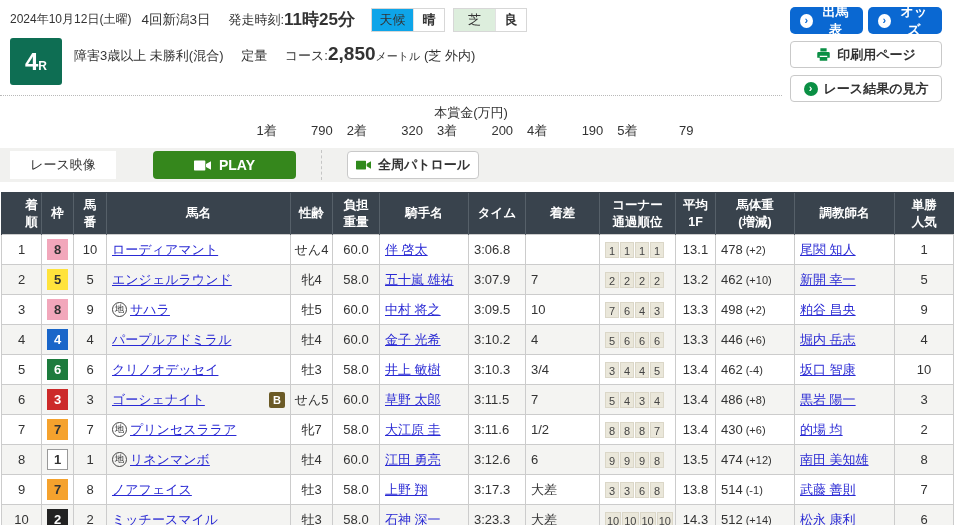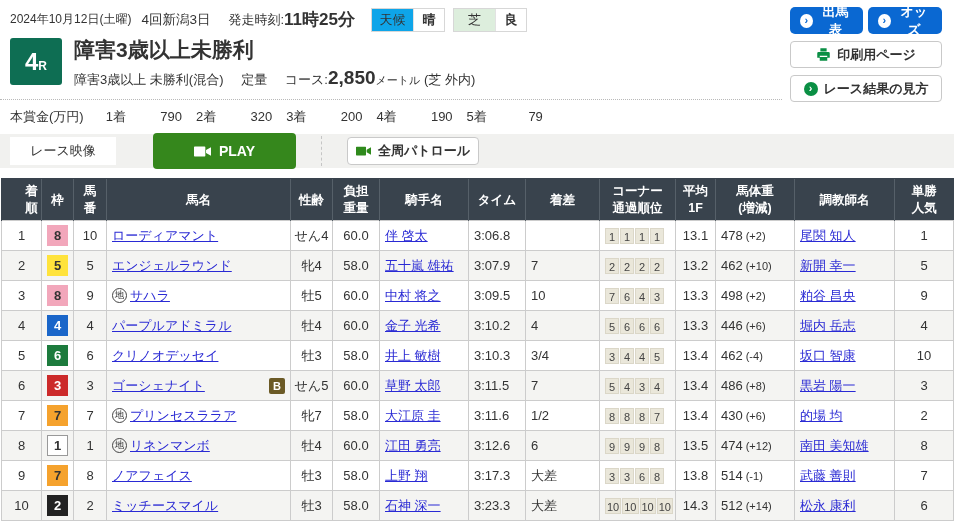--- a/index.html
+++ b/index.html
@@ -52,33 +52,33 @@
   }
   .race-no .suffix { font-size: 12px; margin-top: 8px; }
   .race-titles { margin-left: 12px; }
   .race-title { font-size: 21px; font-weight: bold; color: #333; line-height: 1.15; }
   .race-sub { font-size: 13px; margin-top: 5px; color: #333; }
   .race-sub .sep { display: inline-block; width: 14px; }
   .dist { font-size: 19px; font-weight: bold; }
   .dist-unit { font-size: 11px; }
 
   
-  .prize-row { display: flex; align-items: center; padding: 8px 0 6px 10px; font-size: 13px; }
+  .prize-row { display: flex; align-items: center; padding: 8px 0 6px 10px; font-size: 13px; flex-direction: column; }
   .prize-label { margin-right: 22px; }
   .prize-pair { display: inline-flex; align-items: baseline; margin-right: 14px; }
   .prize-rank { margin-right: 12px; }
   .prize-amount { display: inline-block; width: 44px; text-align: right; }
 
   
   .video-bar { display: flex; align-items: center; background: #f1f1ef; height: 34px; margin-top: 2px; padding-left: 10px; }
   .lbl-video { background: #fff; width: 106px; height: 28px; display: flex; align-items: center; justify-content: center; font-size: 13px; }
   .btn-play {
     display: flex; align-items: center; justify-content: center; gap: 8px;
     color: #fff; font-weight: bold; font-size: 14px; border: none; border-radius: 4px;
-    width: 143px; height: 36px; margin-left: 37px; cursor: pointer;
+    width: 143px; height: 28px; margin-left: 37px; cursor: pointer;
   }
   .vdivider { border-left: 1px dashed #c5c5c5; height: 30px; margin: 0 25px; }
   .btn-patrol {
     display: flex; align-items: center; justify-content: center; gap: 7px;
     background: #fff; border: 1px solid #c9c9c9; border-radius: 4px;
     width: 132px; height: 28px; font-size: 13px; font-weight: bold; color: #333; cursor: pointer;
   }
   .icon-cam-green { color: #2f8a1c; display: inline-flex; }
   .icon-cam-white { color: #fff; display: inline-flex; }
 
@@ -159,21 +159,20 @@
   </button>
 </div>
 
 <div class="race-main">
   <div class="race-head">
     <div class="race-no" style="background: rgb(14, 110, 83);">
       <span>4</span>
         <span class="suffix">R</span>
     </div>
     <div class="race-titles">
-      <div class="race-title">障害3歳以上未勝利</div>
       <div class="race-sub">
         <span>障害3歳以上 未勝利(混合)</span><span class="sep"></span>
         <span>定量</span><span class="sep"></span>
         <span>コース:</span><span class="dist">2,850</span><span class="dist-unit">メートル</span>
         <span>(芝 外内)</span>
       </div>
     </div>
   </div>
 </div>
 

